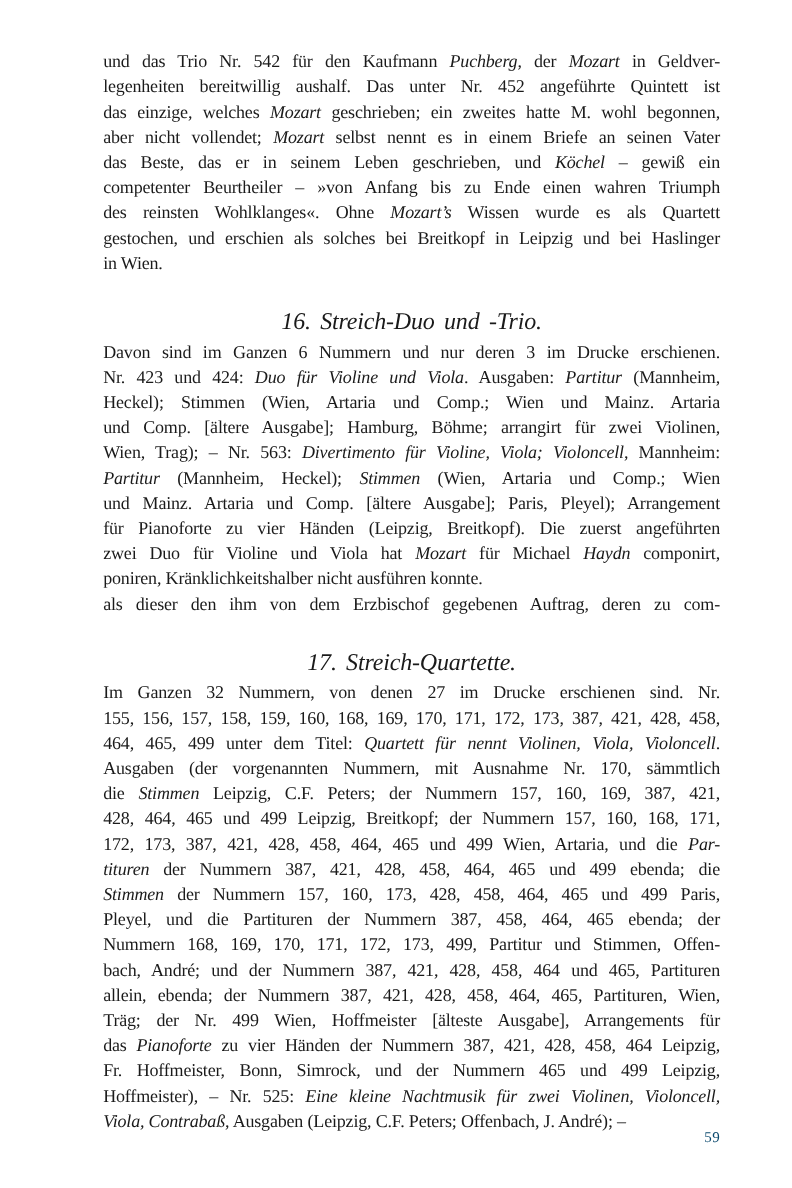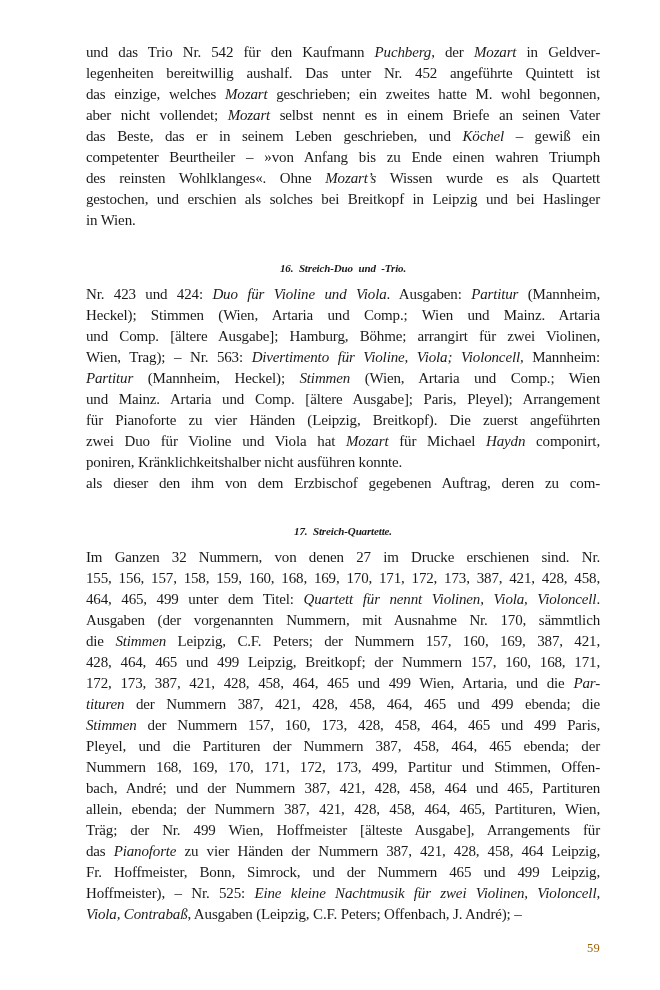--- a/index.html
+++ b/index.html
@@ -25,57 +25,58 @@
   .line {
     text-align: justify;
     text-align-last: justify;
     text-justify: inter-word;
     white-space: nowrap;
   }
   .line.last {
     text-align-last: left;
   }
   .heading {
-    font-weight: bold;
+    font-weight: normal;
     font-style: italic;
     text-align: center;
     text-align-last: center;
-    font-size: 11px;
+    font-size: 20px;
     word-spacing: 3px;
     margin-top: 27px;
     margin-bottom: 5px;
     white-space: nowrap;
   }
   em { font-style: italic; }
   .page-number {
     position: absolute;
     top: 941px;
     right: 60px;
     font-size: 12.5px;
     letter-spacing: 0.3px;
-    color: #a16207;
+    color: #0c4a6e;
   }
 </style>
 </head>
 <body>
 
 <div class="text-block">
     <div class="para">
       <div class="line"><span>und das Trio Nr. 542 für den Kaufmann </span><em>Puchberg</em><span>, der </span><em>Mozart</em><span> in Geldver-</span></div>
       <div class="line"><span>legenheiten bereitwillig aushalf. Das unter Nr. 452 angeführte Quintett ist</span></div>
       <div class="line"><span>das einzige, welches </span><em>Mozart</em><span> geschrieben; ein zweites hatte M. wohl begonnen,</span></div>
       <div class="line"><span>aber nicht vollendet; </span><em>Mozart</em><span> selbst nennt es in einem Briefe an seinen Vater</span></div>
       <div class="line"><span>das Beste, das er in seinem Leben geschrieben, und </span><em>Köchel</em><span> – gewiß ein</span></div>
       <div class="line"><span>competenter Beurtheiler – »von Anfang bis zu Ende einen wahren Triumph</span></div>
       <div class="line"><span>des reinsten Wohlklanges«. Ohne </span><em>Mozart’s</em><span> Wissen wurde es als Quartett</span></div>
       <div class="line"><span>gestochen, und erschien als solches bei Breitkopf in Leipzig und bei Haslinger</span></div>
       <div class="line last"><span>in Wien.</span></div>
     </div>
     <div class="heading">16. Streich-Duo und -Trio.</div>
     <div class="para">
+      <div class="line"><span>Davon sind im Ganzen 6 Nummern und nur deren 3 im Drucke erschienen.</span></div>
       <div class="line"><span>Nr. 423 und 424: </span><em>Duo für Violine und Viola</em><span>. Ausgaben: </span><em>Partitur</em><span> (Mannheim,</span></div>
       <div class="line"><span>Heckel); Stimmen (Wien, Artaria und Comp.; Wien und Mainz. Artaria</span></div>
       <div class="line"><span>und Comp. [ältere Ausgabe]; Hamburg, Böhme; arrangirt für zwei Violinen,</span></div>
       <div class="line"><span>Wien, Trag); – Nr. 563: </span><em>Divertimento für Violine, Viola; Violoncell</em><span>, Mannheim:</span></div>
       <div class="line"><em>Partitur</em><span> (Mannheim, Heckel); </span><em>Stimmen</em><span> (Wien, Artaria und Comp.; Wien</span></div>
       <div class="line"><span>und Mainz. Artaria und Comp. [ältere Ausgabe]; Paris, Pleyel); Arrangement</span></div>
       <div class="line"><span>für Pianoforte zu vier Händen (Leipzig, Breitkopf). Die zuerst angeführten</span></div>
       <div class="line"><span>zwei Duo für Violine und Viola hat </span><em>Mozart</em><span> für Michael </span><em>Haydn</em><span> componirt,</span></div>
       <div class="line last"><span>poniren, Kränklichkeitshalber nicht ausführen konnte.</span></div>
       <div class="line"><span>als dieser den ihm von dem Erzbischof gegebenen Auftrag, deren zu com-</span></div>

